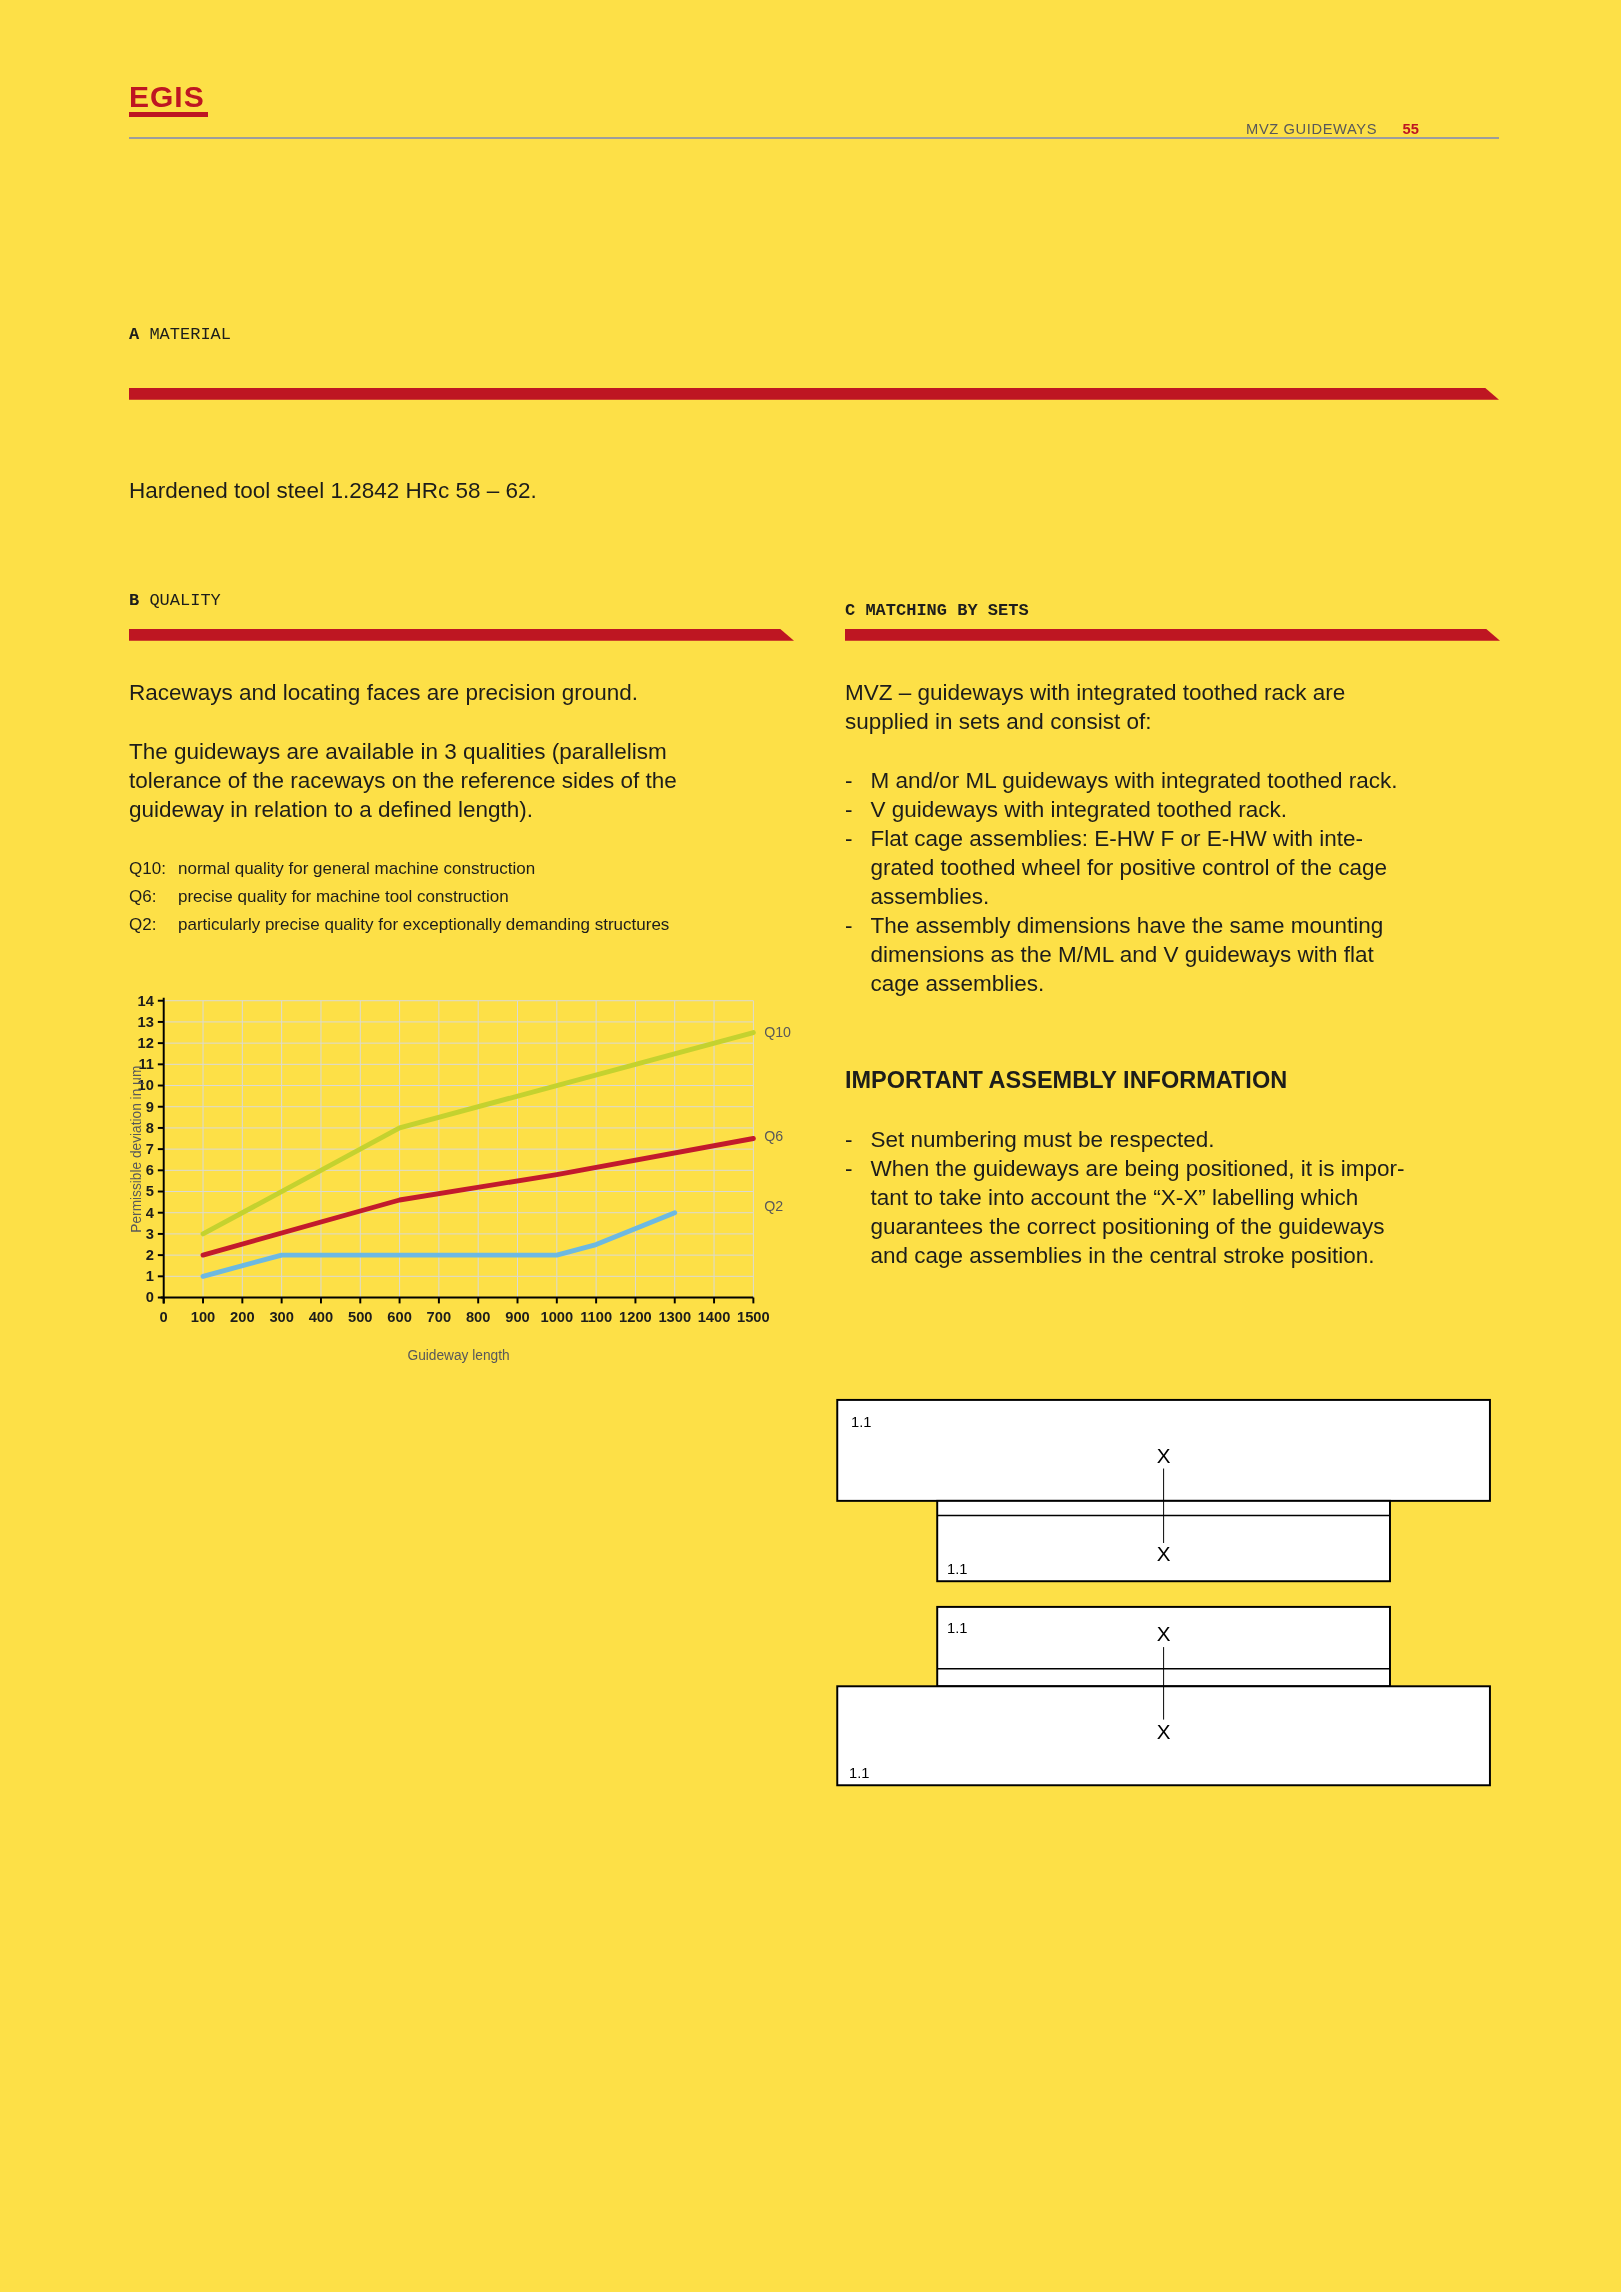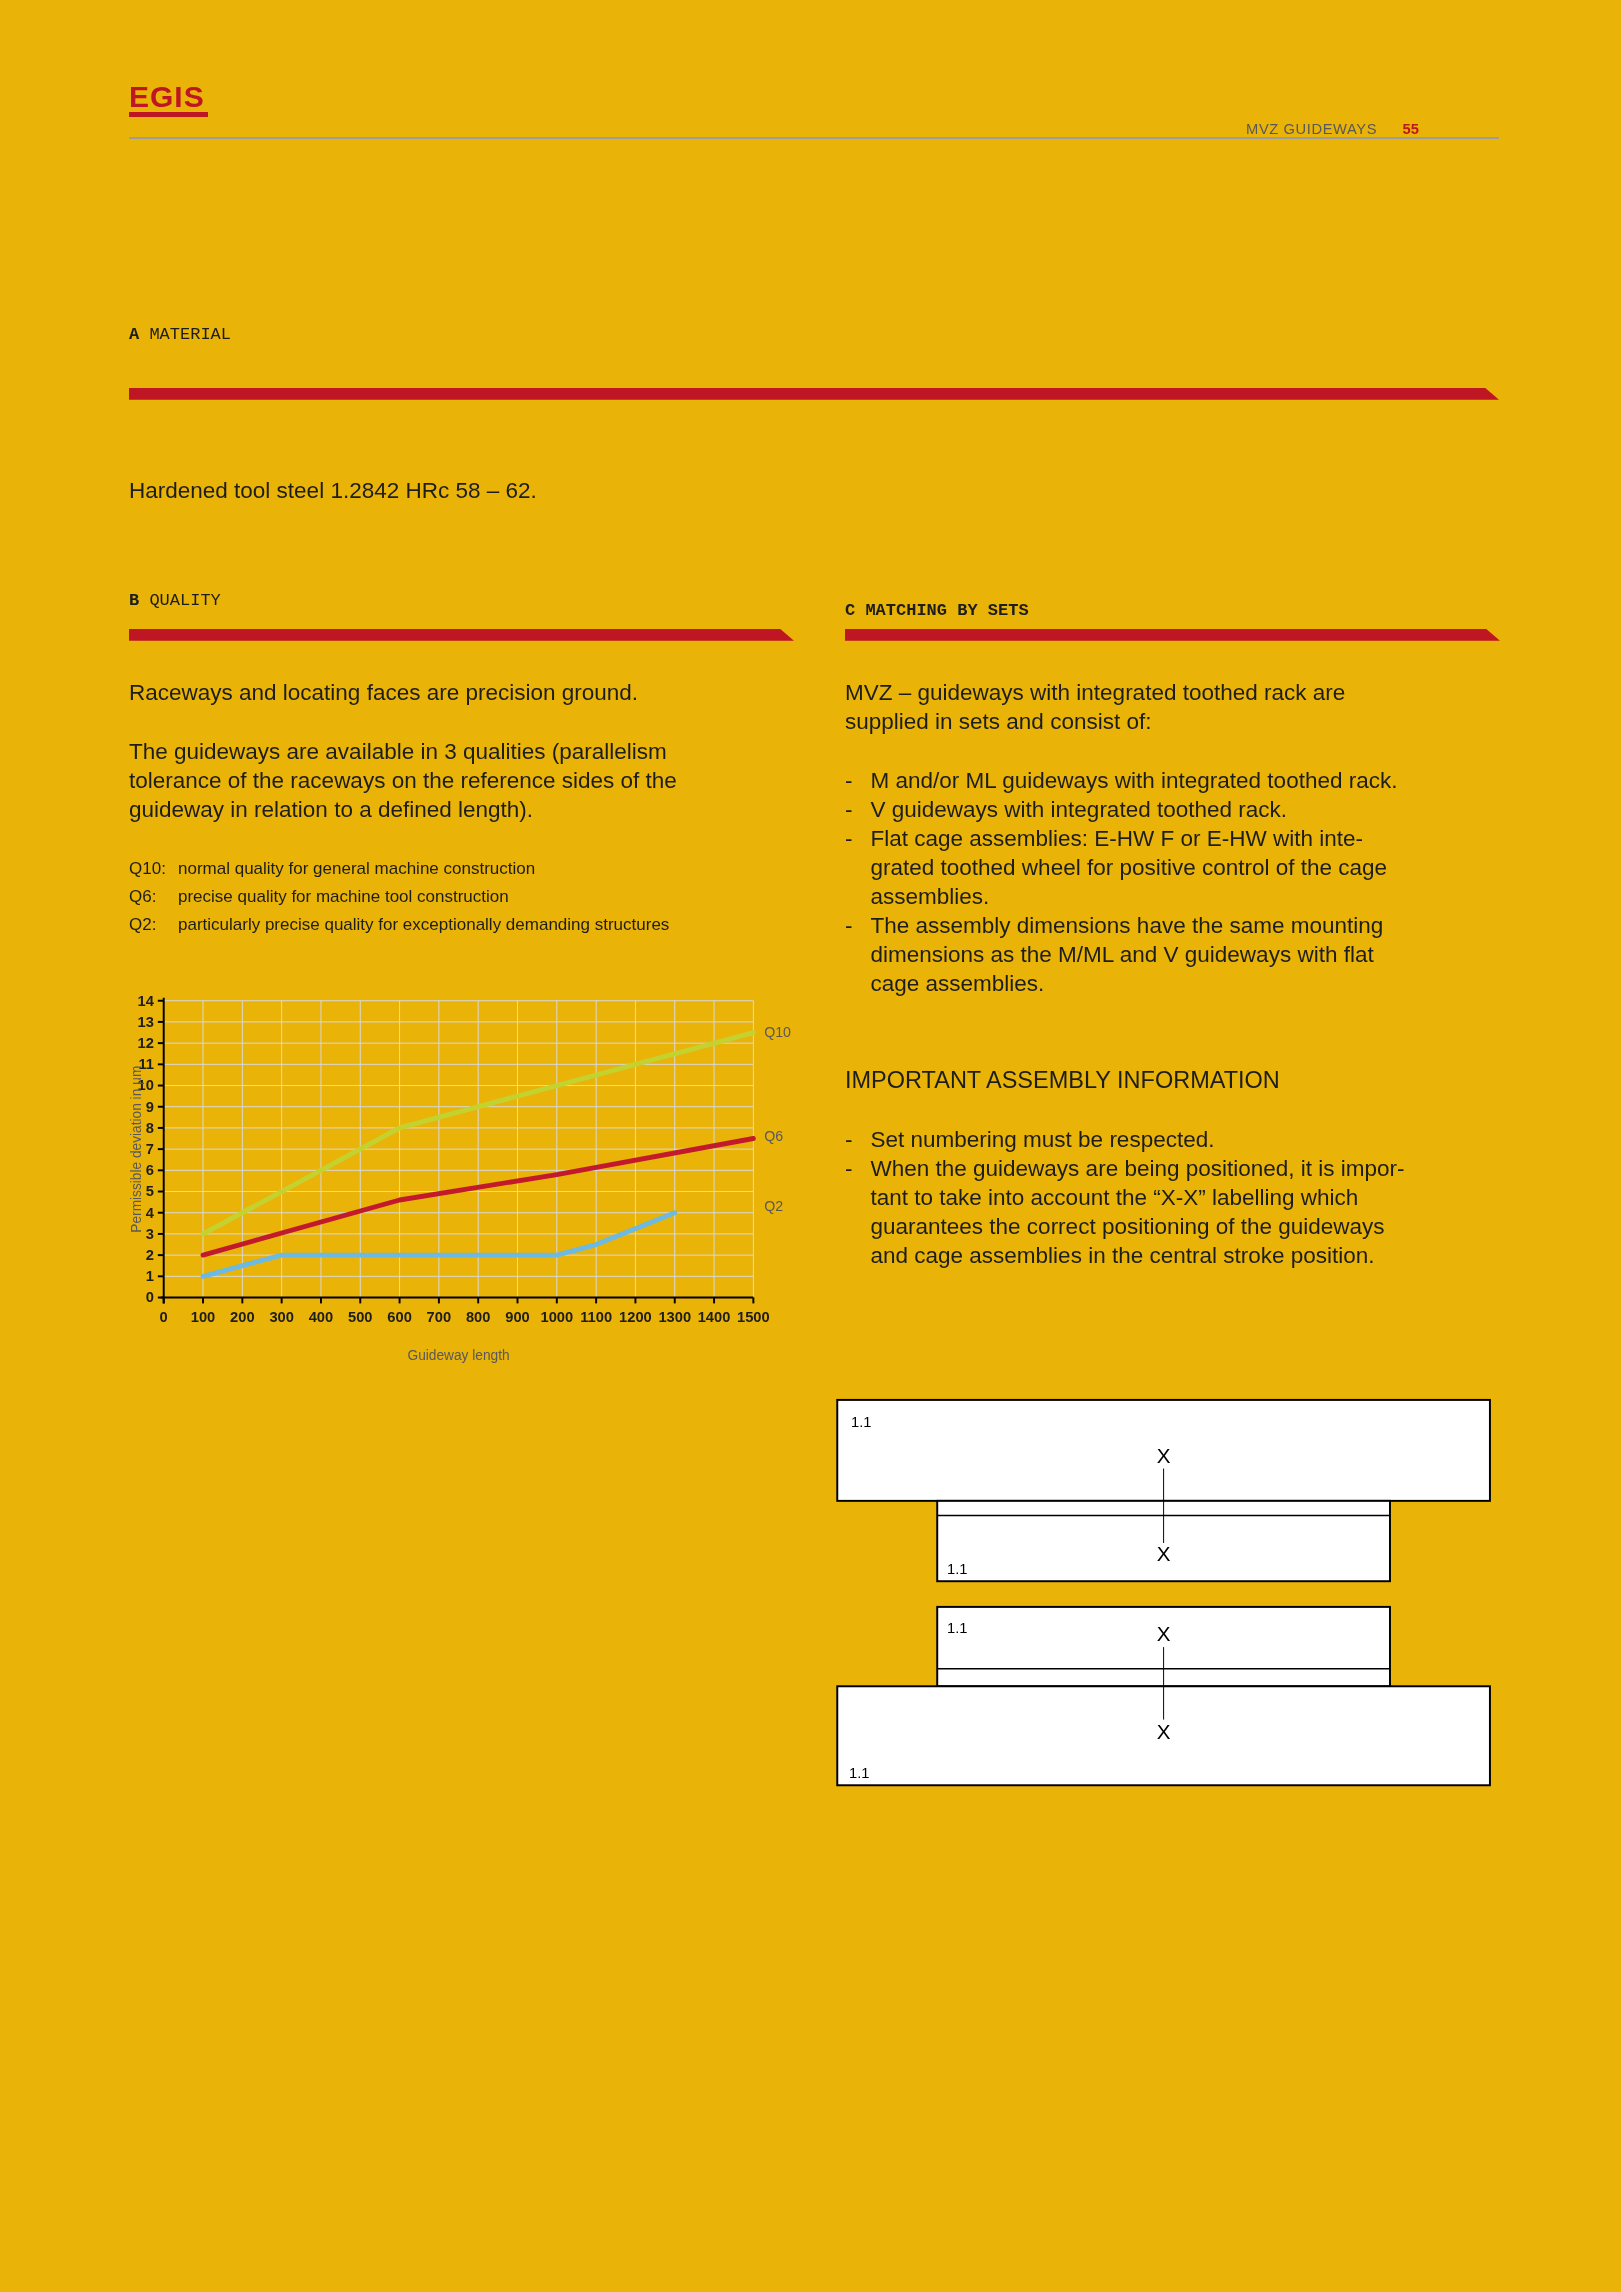--- a/index.html
+++ b/index.html
@@ -1,16 +1,16 @@
 <!DOCTYPE html>
 <html><head>
 <meta charset="utf-8">
 <style>
   html,body{margin:0;padding:0;background:#ffffff;}
-  .page{position:relative;width:1621px;height:2293px;background:#eab308;
+  .page{position:relative;width:1621px;height:2293px;background:#fde047;
         font-family:"Liberation Sans", sans-serif;color:#1d1d1b;overflow:hidden;}
   .abs{position:absolute;}
 
   
   .logo{left:129px;top:82px;font-size:30px;font-weight:800;letter-spacing:1px;
         color:#be1622;border-bottom:5.9px solid #be1622;padding:0 2.9px 1px 0;line-height:29px;}
   .header-right{top:90px;left:1166px;width:333px;display:flex;justify-content:center;
         align-items:baseline;gap:25.5px;}
   .header-title{font-size:14.7px;color:#58585a;letter-spacing:0.6px;}
   .page-num{font-size:14.7px;color:#be1622;font-weight:bold;margin-top:31px;}
@@ -25,21 +25,21 @@
 
   
   .body-text{font-size:22.5px;line-height:29px;white-space:pre-line;}
   .q-row{display:grid;grid-template-columns:49px 1fr;font-size:17px;line-height:28px;}
   .special{font-size:16.7px;line-height:24.5px;letter-spacing:0.2px;}
 
   .dash-list{display:block;}
   .dash-item{display:grid;grid-template-columns:25.5px 1fr;font-size:22.5px;line-height:29px;}
   .dash-item .txt{white-space:pre-line;}
 
-  .imp-title{font-size:23.5px;line-height:29px;}
+  .imp-title{font-size:23.5px;line-height:29px;font-weight:bold;}
 
   svg text{font-family:"Liberation Sans", sans-serif;}
 </style>
 </head>
 <body>
 
 <div class="page">
 
   <div class="abs logo">EGIS</div>
   <div class="abs header-right">

